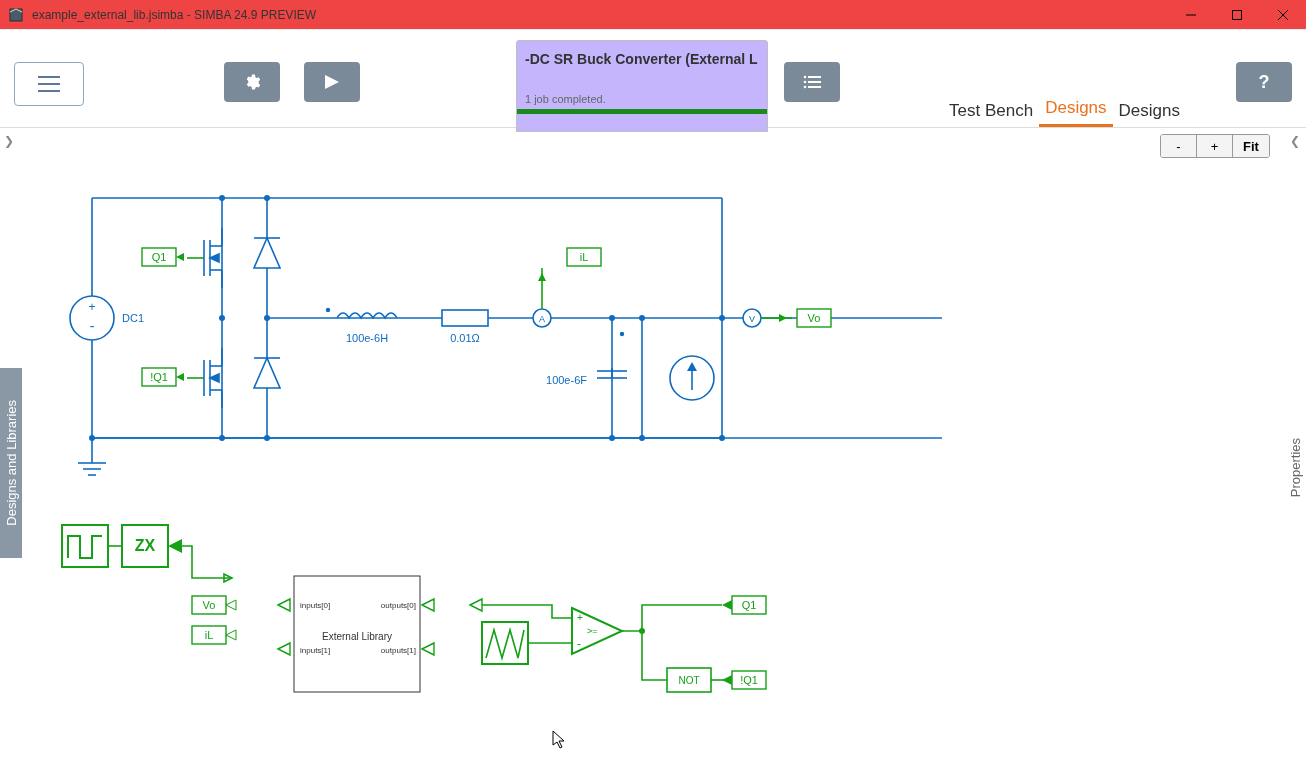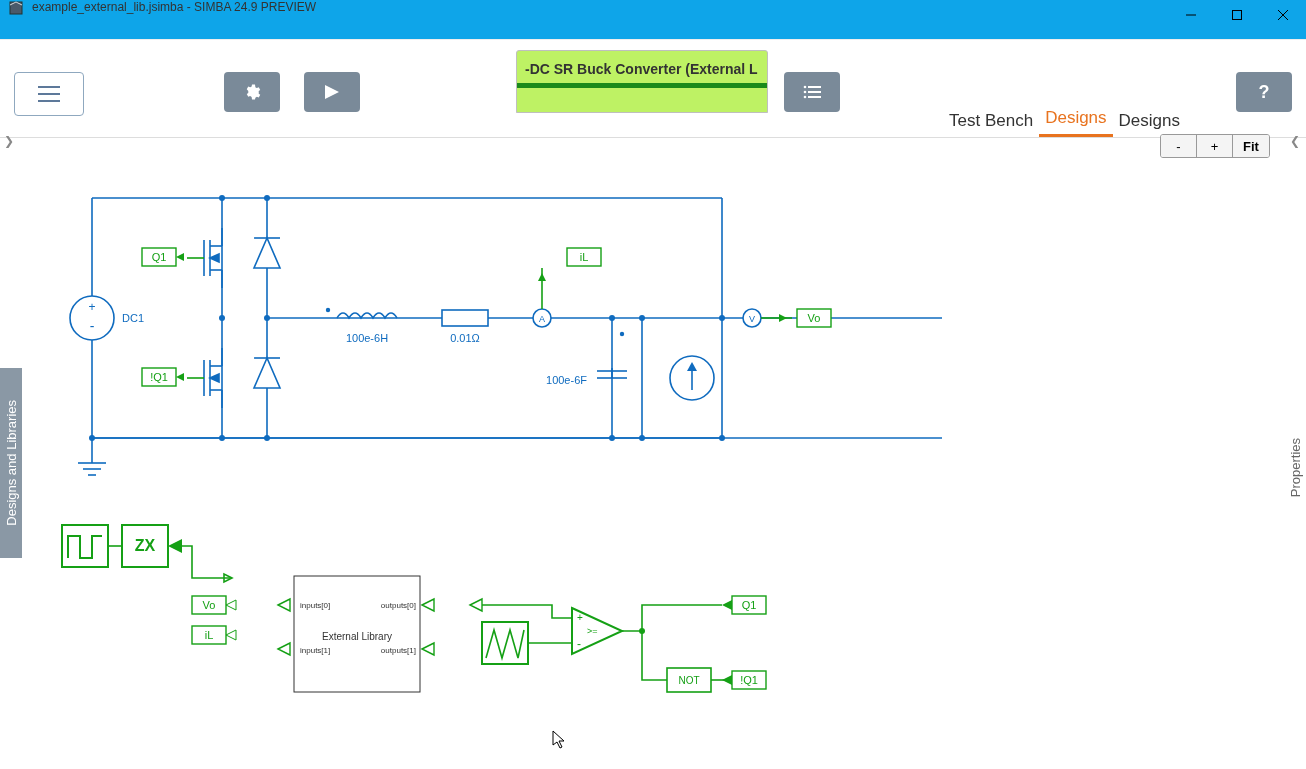--- a/index.html
+++ b/index.html
@@ -1,37 +1,37 @@
 <!DOCTYPE html>
 <html><head>
 <meta charset="utf-8">
 <style>
 * { box-sizing: border-box; margin: 0; padding: 0; }
 body { font-family: "Segoe UI", Arial, sans-serif; background: #fff; overflow: hidden; width: 1306px; height: 769px; position: relative; }
 
 
-.titlebar { height: 40px; display: flex; padding: 0 0 0 8px; background: #0ea5e9; border-bottom: 1px solid #eee; }
+.titlebar { height: 30px; display: flex; align-items: center; padding: 0 0 0 8px; background: #ef4444; border-bottom: 1px solid #eee; }
 .titlebar .app-icon { width: 16px; height: 16px; margin-right: 8px; }
 .titlebar .title { font-size: 12px; color: #333; flex: 1; }
 .winbtns { display: flex; }
 .winbtn { width: 46px; height: 30px; display: flex; align-items: center; justify-content: center; }
 .winbtn svg { width: 10px; height: 10px; }
 
 
 .toolbar { height: 98px; position: relative; border-bottom: 1px solid #ddd; }
 .hamburger { position: absolute; left: 14px; top: 32px; width: 70px; height: 44px; border: 1px solid #8fa8bf; border-radius: 4px; display: flex; align-items: center; justify-content: center; background: #fff; }
 .hamburger svg { width: 22px; height: 18px; }
 .toolbtn { position: absolute; top: 32px; width: 56px; height: 40px; background: #7a8a99; border-radius: 4px; display: flex; align-items: center; justify-content: center; }
 .toolbtn.settings { left: 224px; }
 .toolbtn.run { left: 304px; }
 .toolbtn.list { left: 784px; }
 .toolbtn.help { right: 14px; width: 56px; }
 .toolbtn svg { fill: #fff; }
 
-.tabdoc { position: absolute; left: 516px; top: 10px; width: 252px; height: 63px; border: 1px solid #bfbfbf; border-radius: 3px 3px 0 0; background: #bef264; overflow: hidden; }
+.tabdoc { position: absolute; left: 516px; top: 10px; width: 252px; height: 92px; border: 1px solid #bfbfbf; border-radius: 3px 3px 0 0; background: #c4b5fd; overflow: hidden; }
 .tabdoc .tabtitle { font-weight: bold; font-size: 14px; padding: 10px 8px 4px 8px; color: #333; white-space: nowrap; }
 .tabdoc .jobline { font-size: 11px; color: #666; padding: 22px 8px 2px 8px; }
 .tabdoc .progress { height: 5px; background: #1a8a1a; margin-top: 2px; }
 
 .navtabs { position: absolute; right: 120px; bottom: 0; display: flex; align-items: flex-end; height: 30px; }
 .navtab { font-size: 17px; color: #333; padding: 4px 6px 6px 6px; cursor: pointer; }
 .navtab.active { color: #e8731f; border-bottom: 3px solid #e8731f; }
 
 
 .canvas-wrap { position: absolute; top: 128px; left: 0; right: 0; bottom: 0; }
@@ -98,20 +98,21 @@
       </svg>
   </div>
   <div class="toolbtn run">
     <svg width="14" height="14" viewBox="0 0 10 10">
         <polygon points="0,0 10,5 0,10"></polygon>
       </svg>
   </div>
 
   <div class="tabdoc">
     <div class="tabtitle">-DC SR Buck Converter (External L</div>
+    <div class="jobline">1 job completed.</div>
     <div class="progress"></div>
   </div>
 
   <div class="toolbtn list">
     <svg width="18" height="14" viewBox="0 0 18 14">
         <circle cx="2" cy="2" r="1.3"></circle>
         <rect x="5" y="1" width="13" height="2"></rect>
         <circle cx="2" cy="7" r="1.3"></circle>
         <rect x="5" y="6" width="13" height="2"></rect>
         <circle cx="2" cy="12" r="1.3"></circle>

